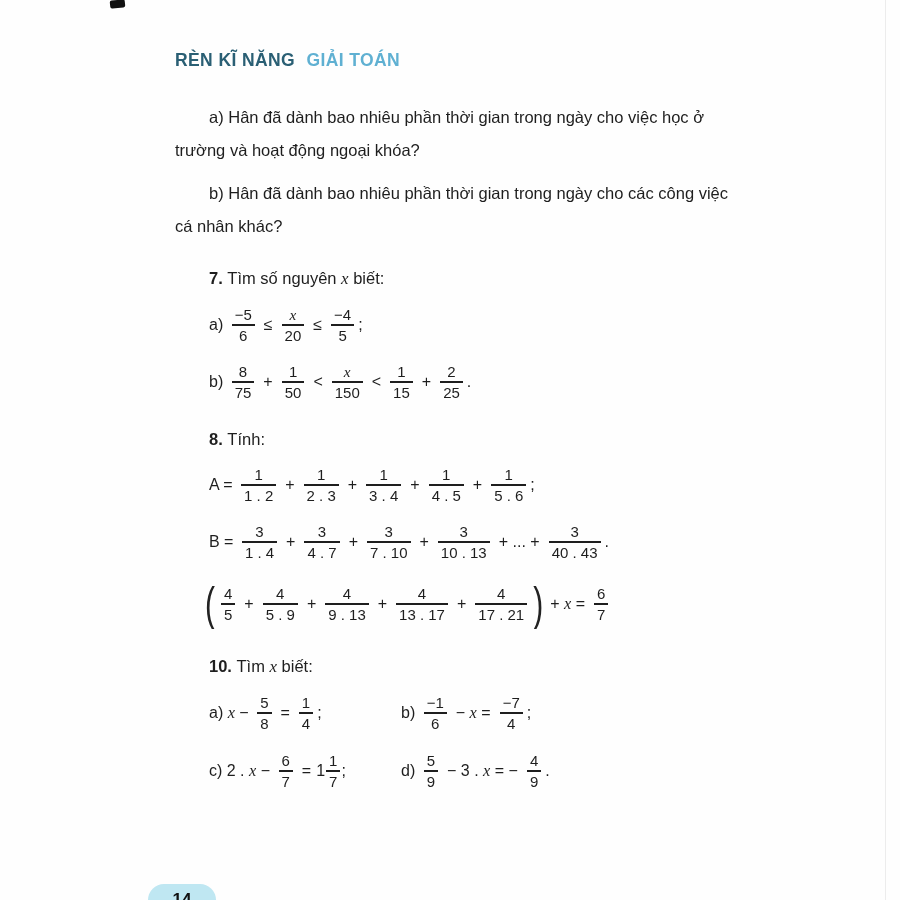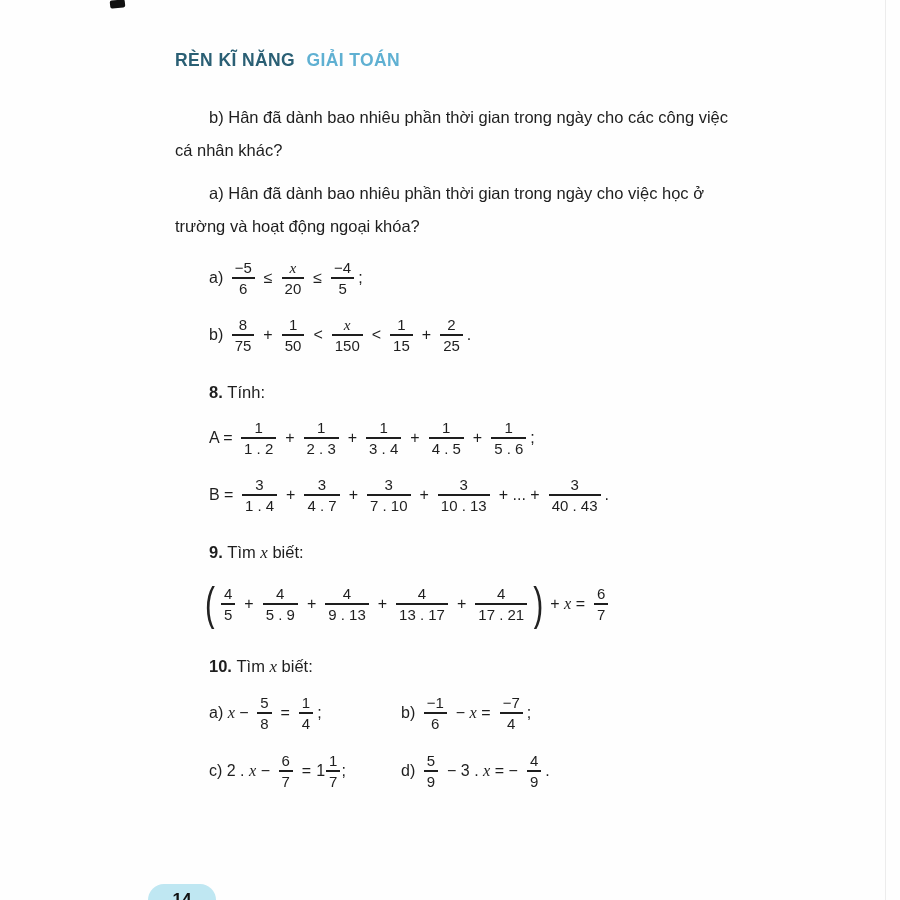--- a/index.html
+++ b/index.html
@@ -68,23 +68,24 @@
   <div class="corner-mark"></div>
   <div class="edge-line"></div>
 
   <div class="content">
 
     <h1 class="header">
       <span class="h-bold">RÈN KĨ NĂNG</span>
       <span class="h-light">GIẢI TOÁN</span>
     </h1>
 
+    <p class="para">a) Hân đã dành bao nhiêu phần thời gian trong ngày cho việc học ở trường và hoạt động ngoại khóa?</p>
     <p class="para">b) Hân đã dành bao nhiêu phần thời gian trong ngày cho các công việc cá nhân khác?</p>
-    <p class="para">a) Hân đã dành bao nhiêu phần thời gian trong ngày cho việc học ở trường và hoạt động ngoại khóa?</p>
-
+
+    <p class="ptitle"><span class="mtext b">7. </span><span class="mtext">Tìm số nguyên <i class="v">x</i> biết:</span></p>
     <div class="mline">
         <span class="mtext">a) </span>
         <span class="frac">
           <span class="num">−5</span>
           <span class="bar"></span>
           <span class="den">6</span>
         </span>
         <span class="op">≤</span>
         <span class="frac">
           <span class="num"><i class="v">x</i></span>
@@ -194,21 +195,20 @@
         </span>
         <span class="op">+ ... +</span>
         <span class="frac">
           <span class="num">3</span>
           <span class="bar"></span>
           <span class="den">40 . 43</span>
         </span>
         <span class="mtext">.</span>
       </div>
 
-    <p class="ptitle"><span class="mtext b">9. </span><span class="mtext">Tìm <i class="v">x</i> biết:</span></p>
     <div class="mline eq9">
         <span class="paren">(</span>
         <span class="frac">
           <span class="num">4</span>
           <span class="bar"></span>
           <span class="den">5</span>
         </span>
         <span class="op">+</span>
         <span class="frac">
           <span class="num">4</span>

